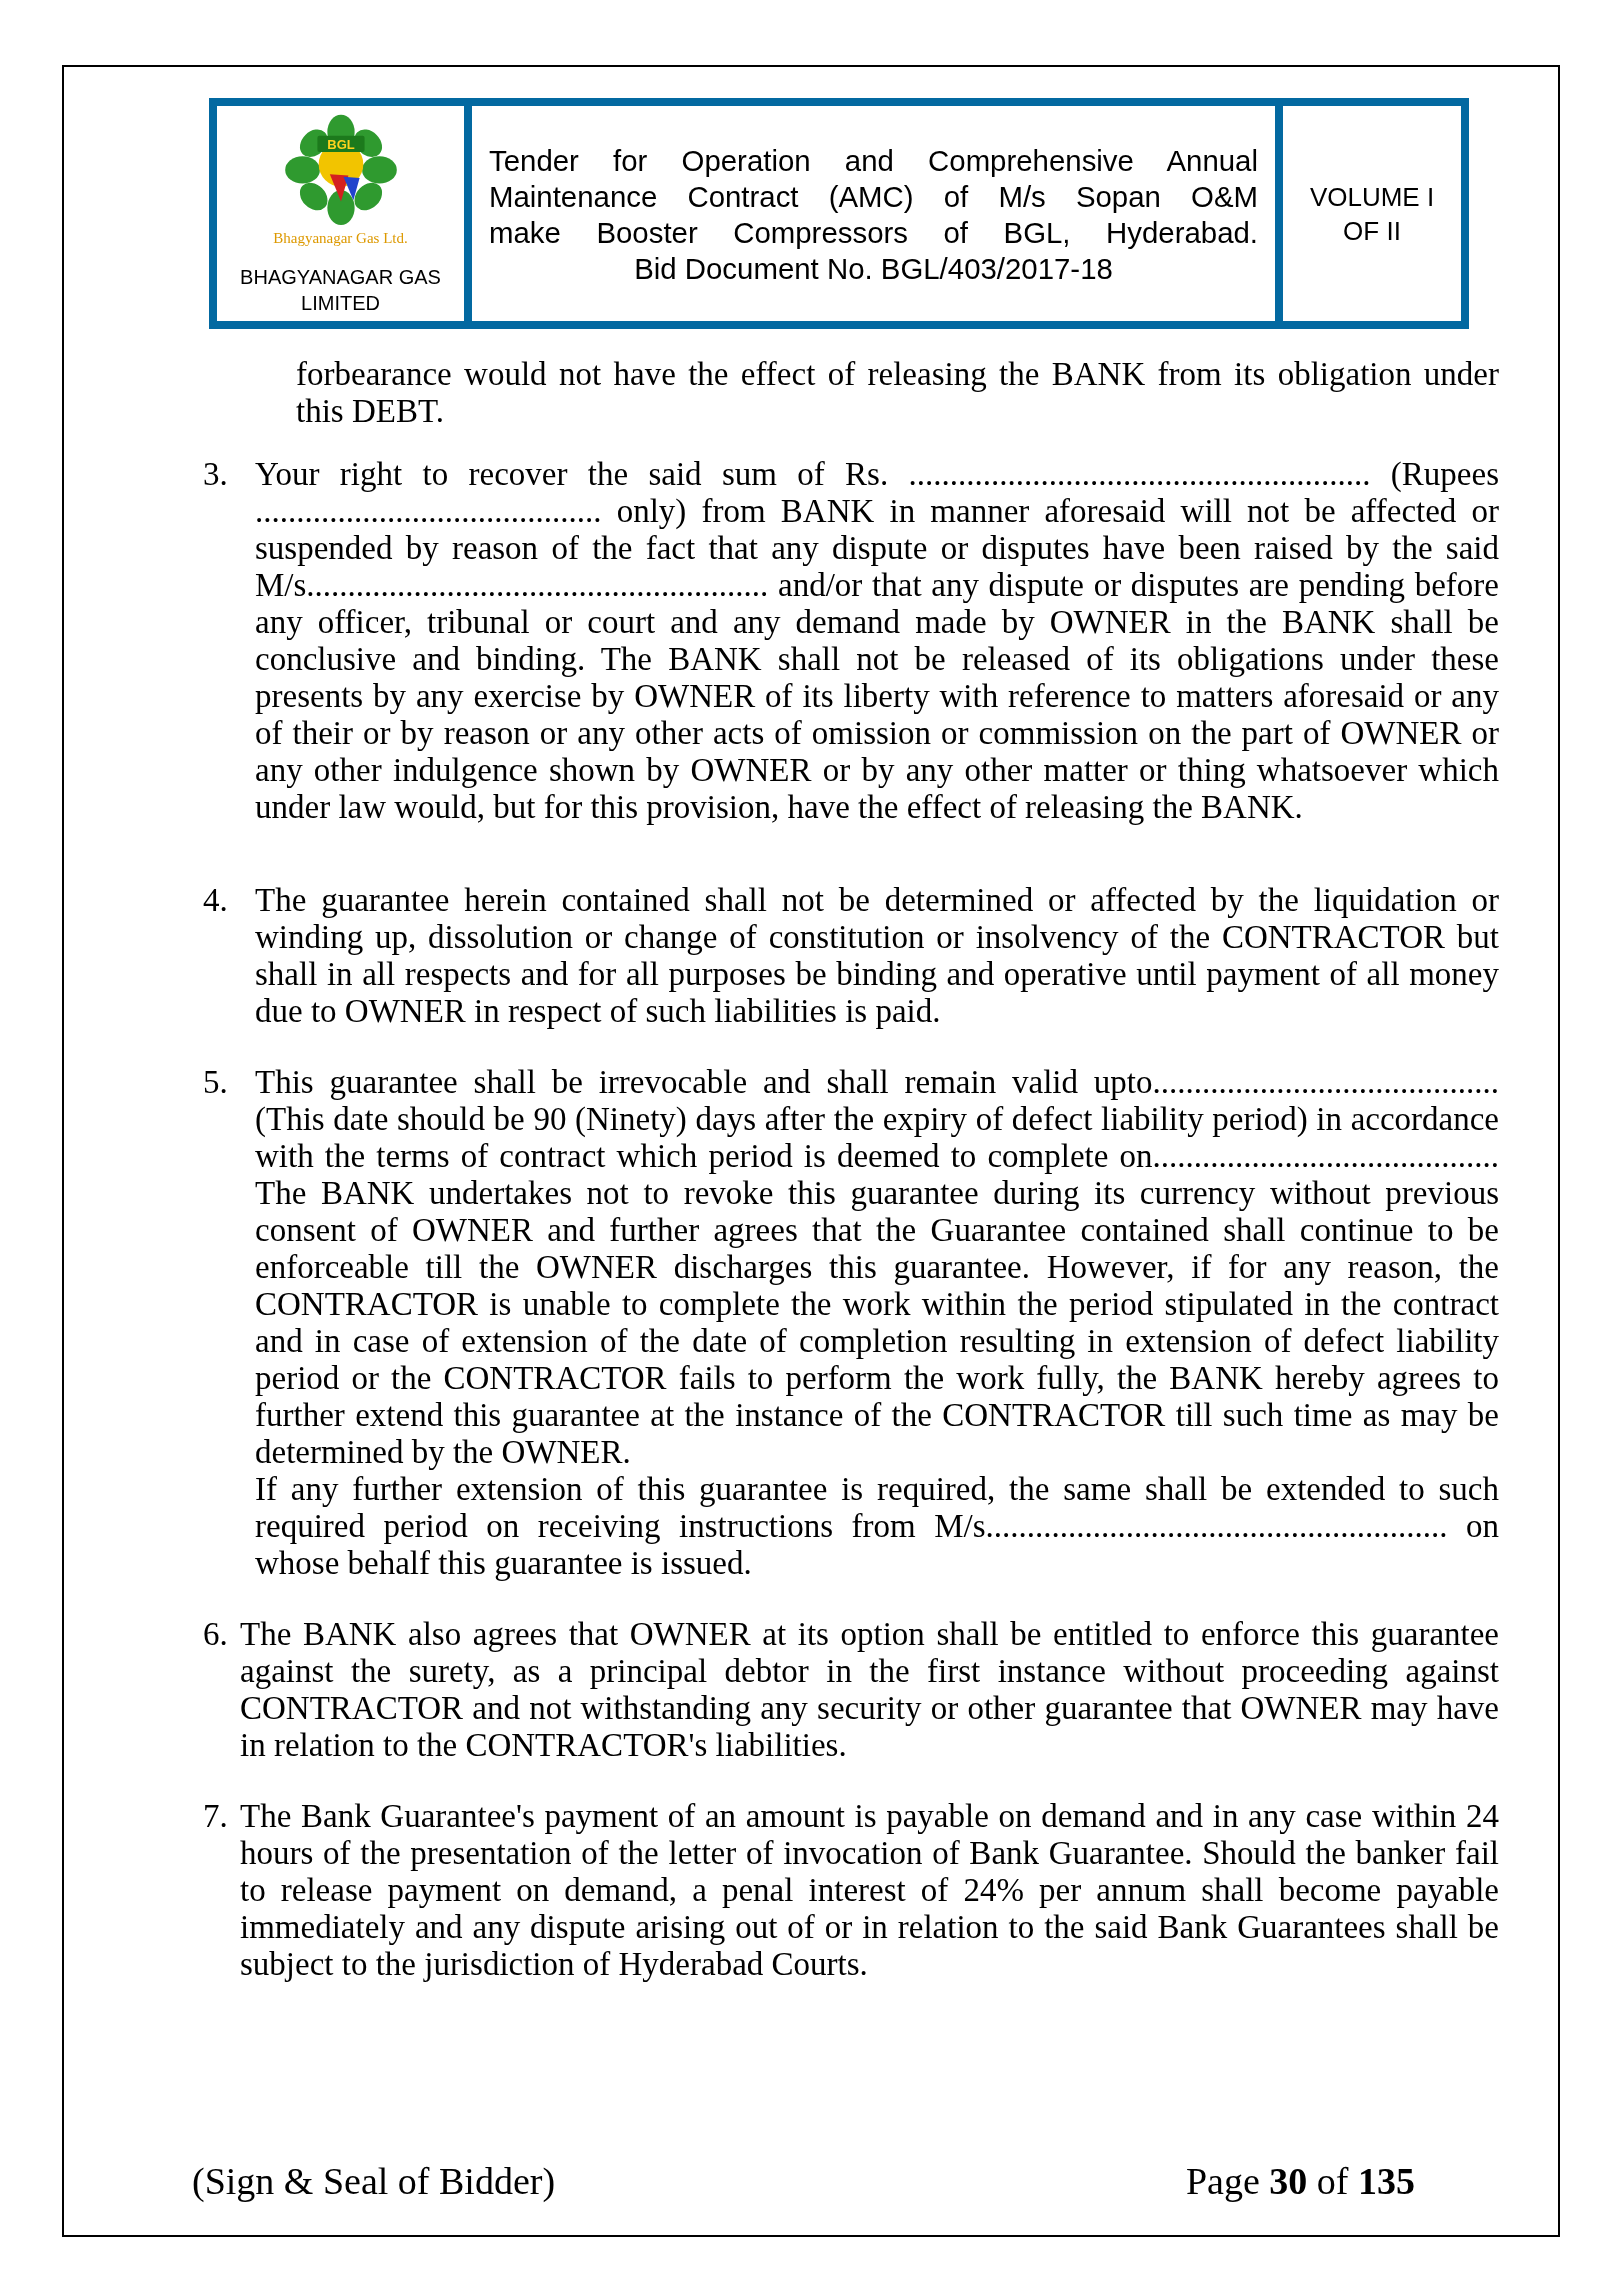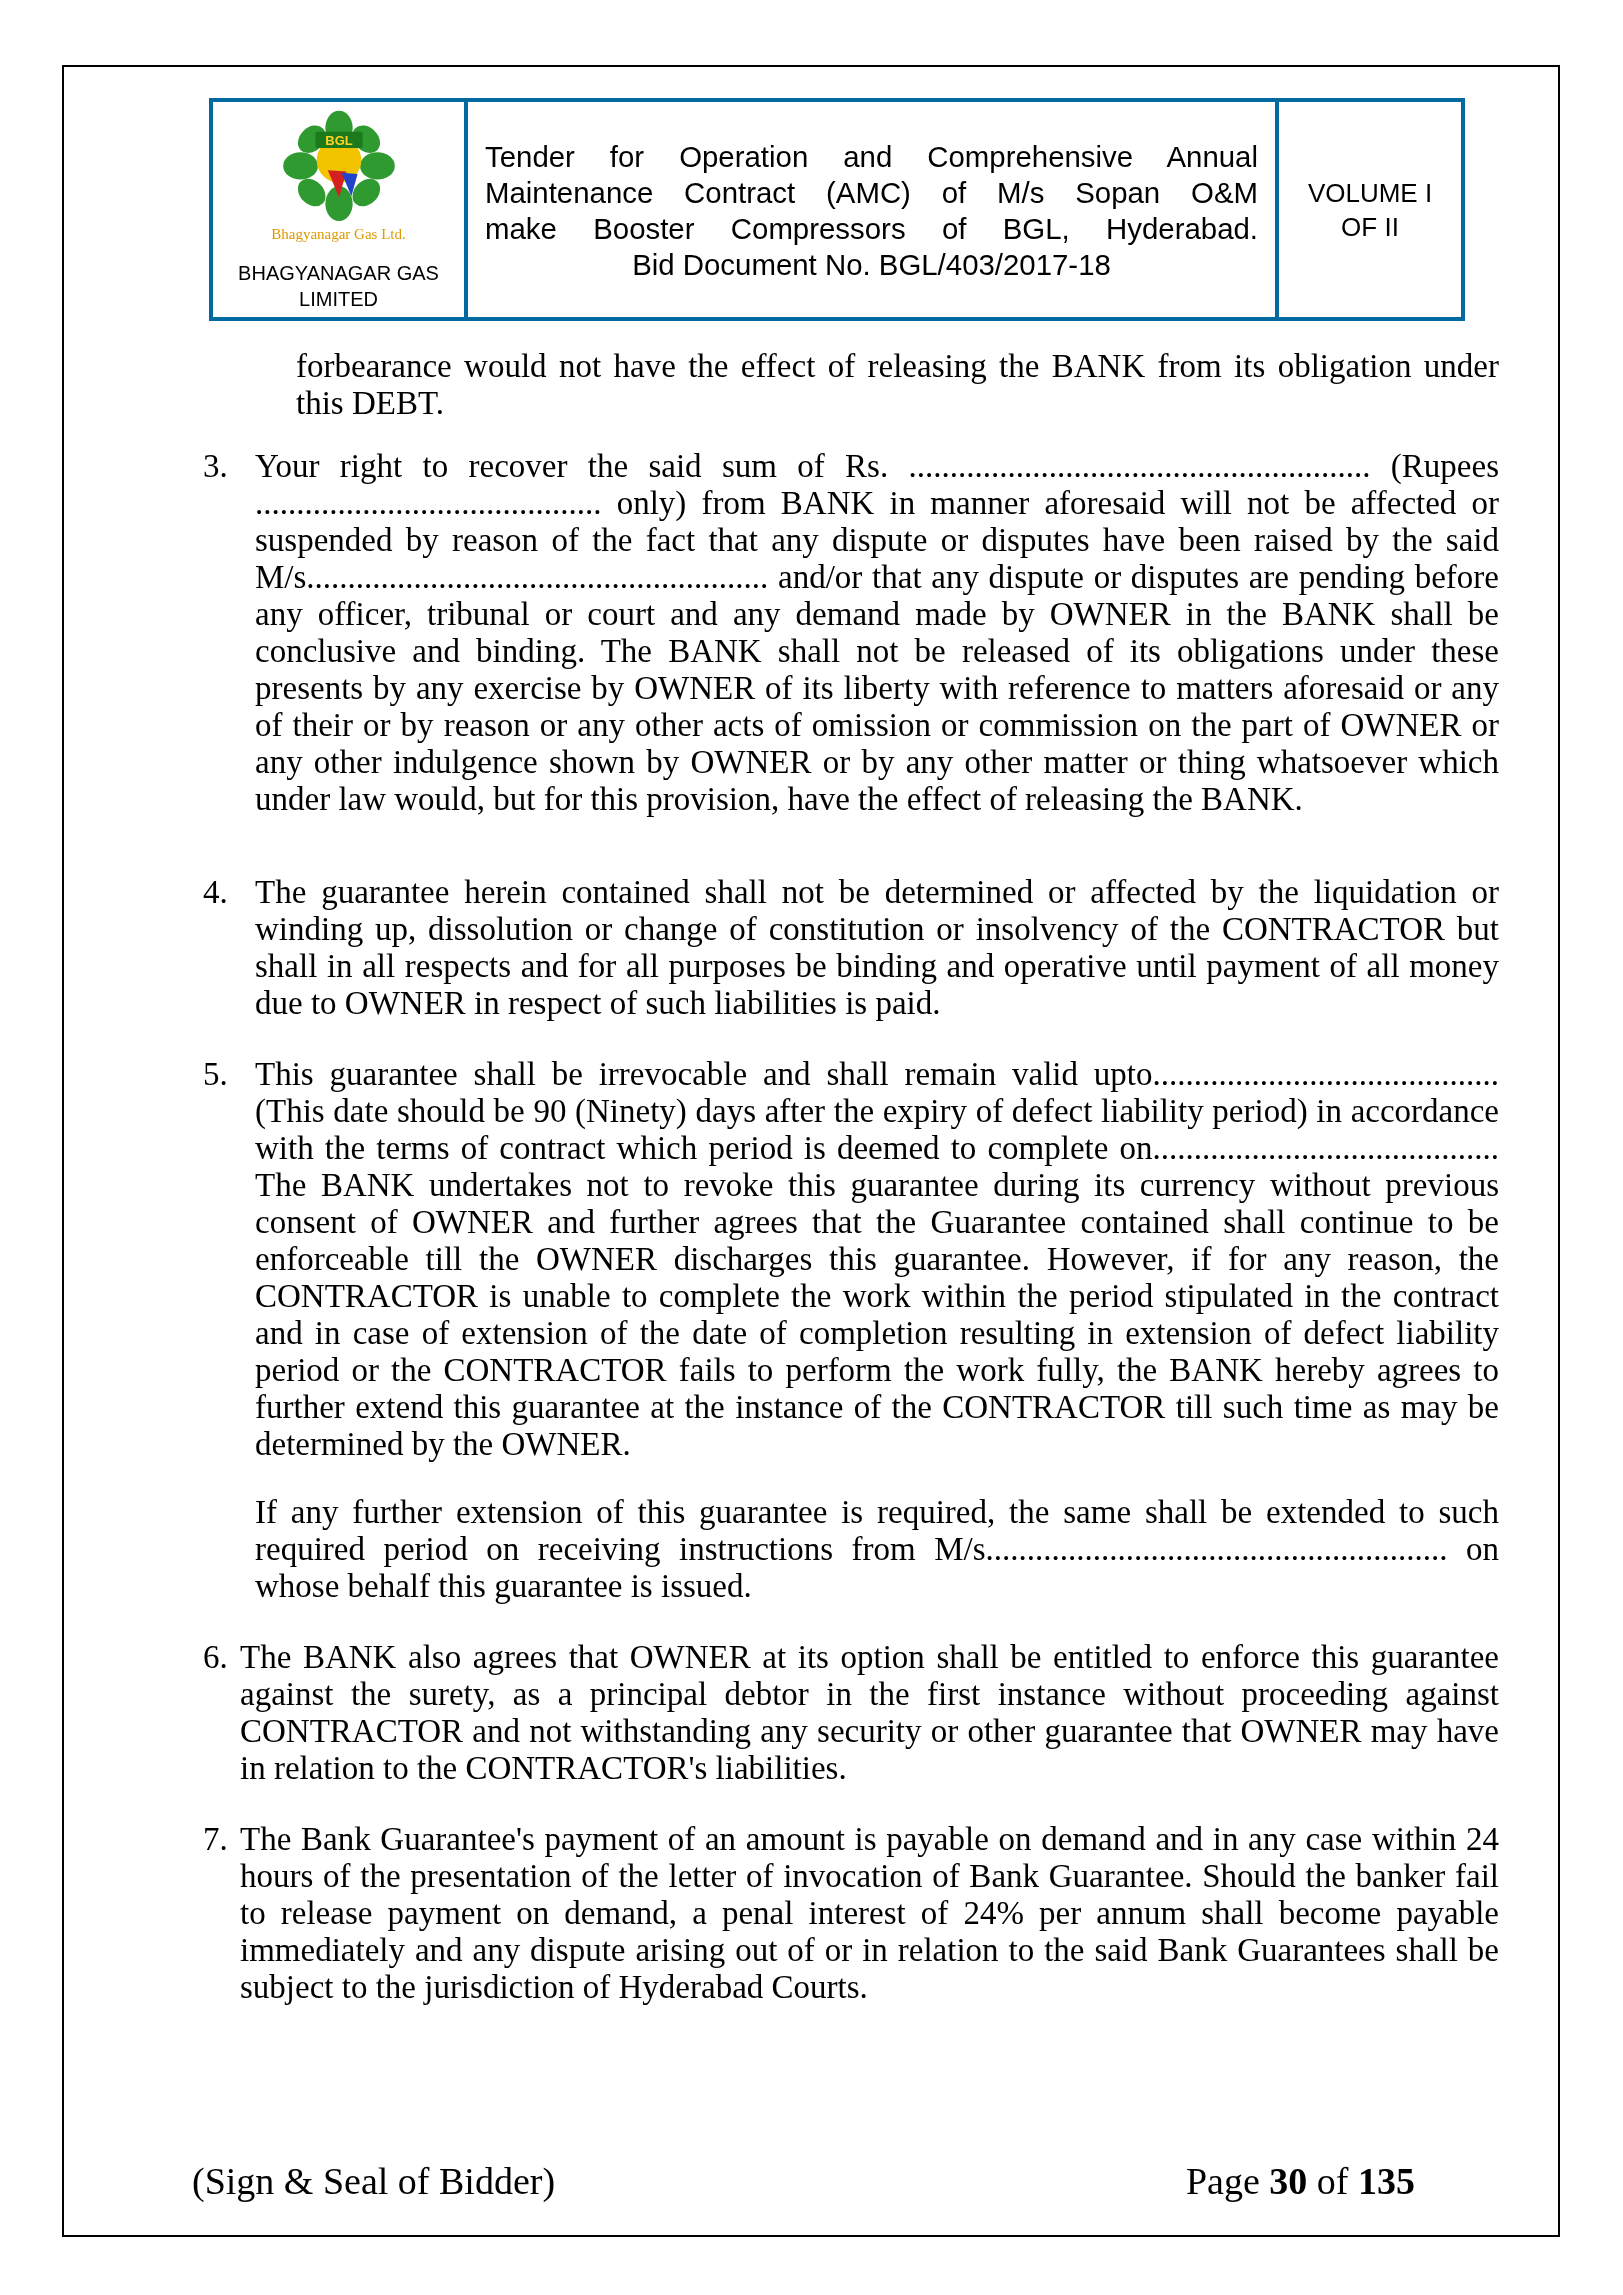--- a/index.html
+++ b/index.html
@@ -19,21 +19,21 @@
     background: #fff;
   }
   
   .header-table {
     border-collapse: collapse;
     margin: 31px 0 0 145px;
     width: 1253px;
     table-layout: fixed;
     font-family: "Liberation Sans", sans-serif;
   }
-  .header-table td { border: 4px solid #0369a1; vertical-align: middle; }
+  .header-table td { border: 8px solid #0369a1; vertical-align: middle; }
   .cell-logo { width: 255px; text-align: center; padding: 7.9px 5.2px 5.2px; }
   .cell-title { width: 811px; padding: 10.5px 17px 7.9px; font-size: 29.4px; line-height: 36px; }
   .cell-volume { width: 186px; text-align: center; font-size: 26px; line-height: 34px; }
   .title-line { text-align: justify; text-align-last: justify; }
   .title-line.center { text-align: center; text-align-last: center; }
   .logo-caption {
     color: #dd9900; font-size: 15px; line-height: 17px;
     font-family: "Liberation Serif", serif; margin-top: 1.3px;
   }
   .org-name { font-size: 20px; line-height: 25.5px; margin-top: 18px; color: #000; }
@@ -41,21 +41,21 @@
   .content {
     padding: 17px 59px 0 139px;
     font-size: 33px; line-height: 37px;
   }
   .intro { margin: 9.2px 0 26px 93px; text-align: justify; }
   .item { display: flex; margin-bottom: 34px; }
   .item.gap-lg { margin-bottom: 56px; }
   .item .num { width: 52px; flex: none; }
   .item.tight .num { width: 37px; }
   .item .text { flex: 1; text-align: justify; }
-  .item .text p + p { margin-top: 31px; }
+  .item .text p + p { }
   
   .footer {
     margin-top: auto;
     display: flex; justify-content: space-between; align-items: baseline;
     padding: 0 143px 37px 128px;
     font-size: 38px; line-height: 34px;
   }
   .footer b { font-weight: bold; }
 </style>
 </head>

